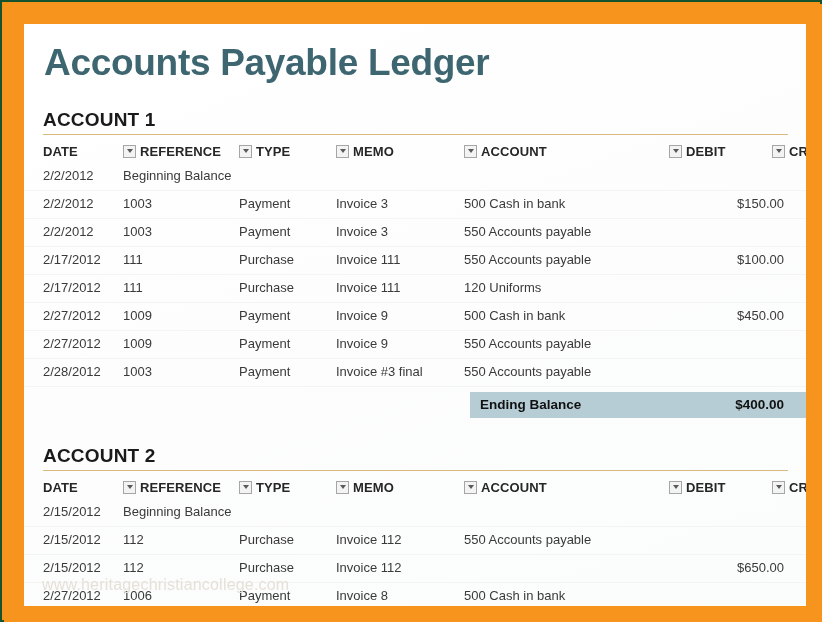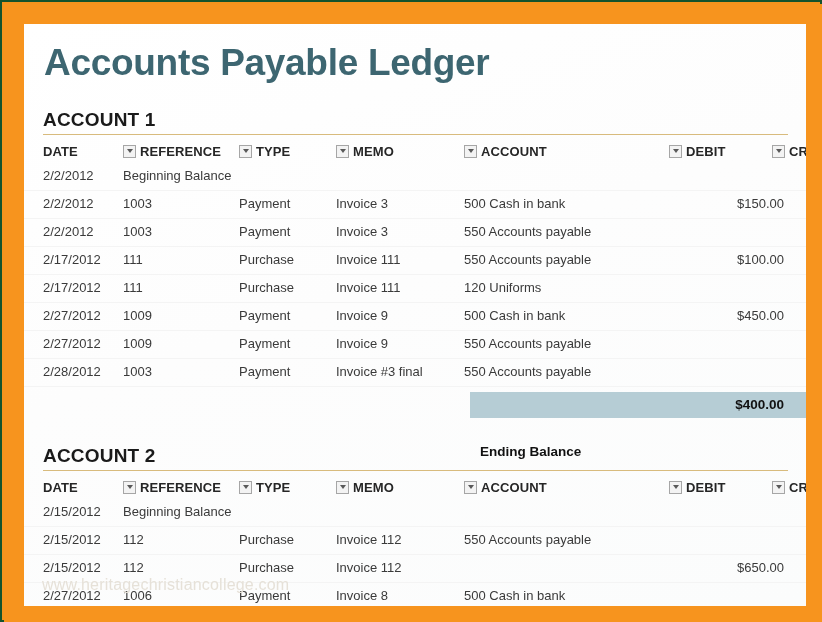--- a/index.html
+++ b/index.html
@@ -286,21 +286,21 @@
                 <div class="cell" style="left: 440px; width: 205px;">550 Accounts payable</div>
               </div>
               <div class="data-row" style="top: 218px;">
                 <div class="cell" style="left: 19px; width: 80px;">2/28/2012</div>
                 <div class="cell" style="left: 99px; width: 115px;">1003</div>
                 <div class="cell" style="left: 215px; width: 95px;">Payment</div>
                 <div class="cell" style="left: 312px; width: 125px;">Invoice #3 final</div>
                 <div class="cell" style="left: 440px; width: 205px;">550 Accounts payable</div>
               </div>
               <div class="ending-band" style="top: 252px; left: 446px; width: 336px;"></div>
-              <div class="ending-label" style="top: 252px; left: 456px; margin-top: 47px;">Ending Balance</div>
+              <div class="ending-label" style="top: 252px; left: 456px;">Ending Balance</div>
               <div class="ending-value" style="top: 252px; left: 645px; width: 115px;">$400.00</div>
             </div>
             <div class="section-heading" style="top: 421px;">ACCOUNT 2</div>
             <div class="section-rule" style="top: 446px;"></div>
             <div class="ledger" style="top: 452px;">
               <div class="hdr-row">
                 <div class="hdr-cell" style="left: 19px;">
                   <span class="hdr-label">DATE</span>
                 </div>
                 <div class="hdr-cell" style="left: 99px;">

